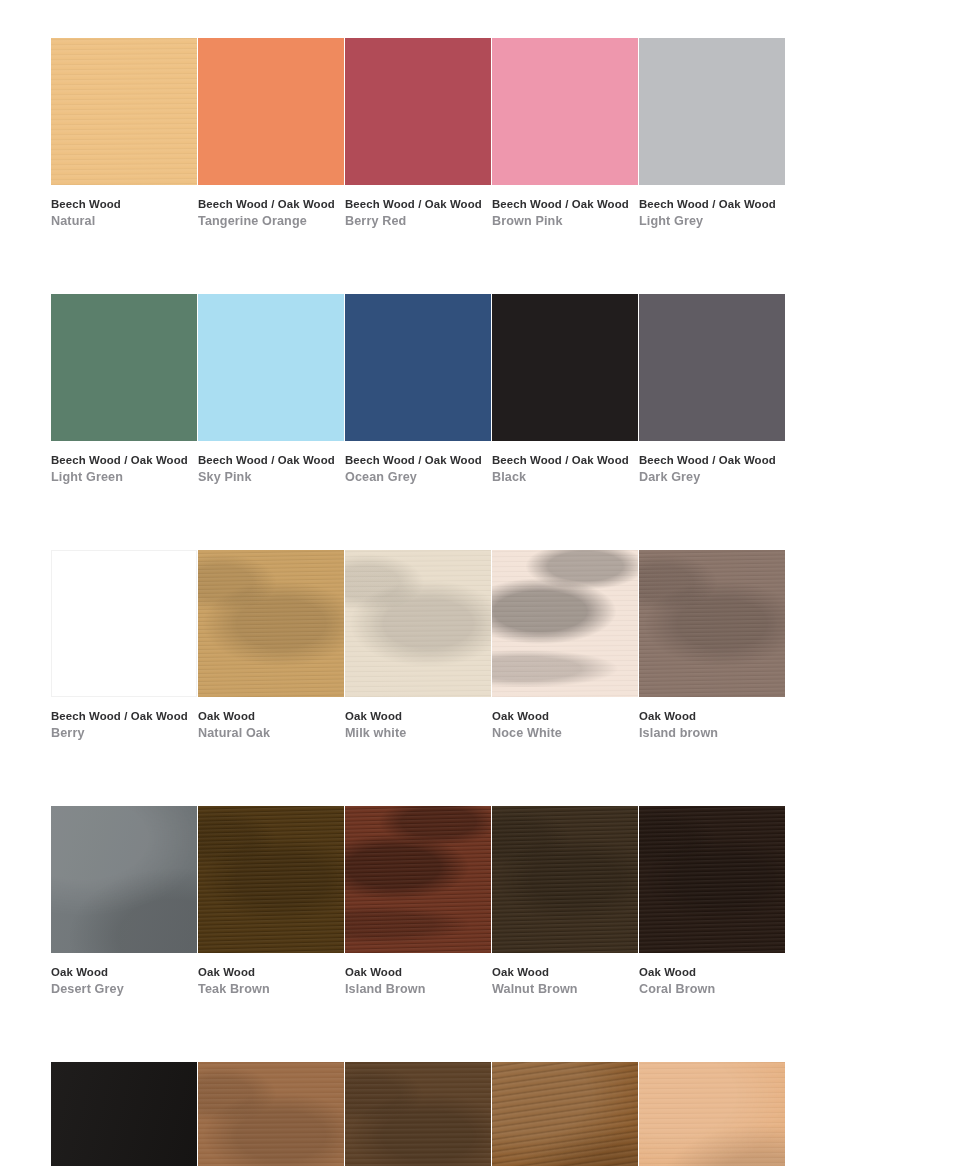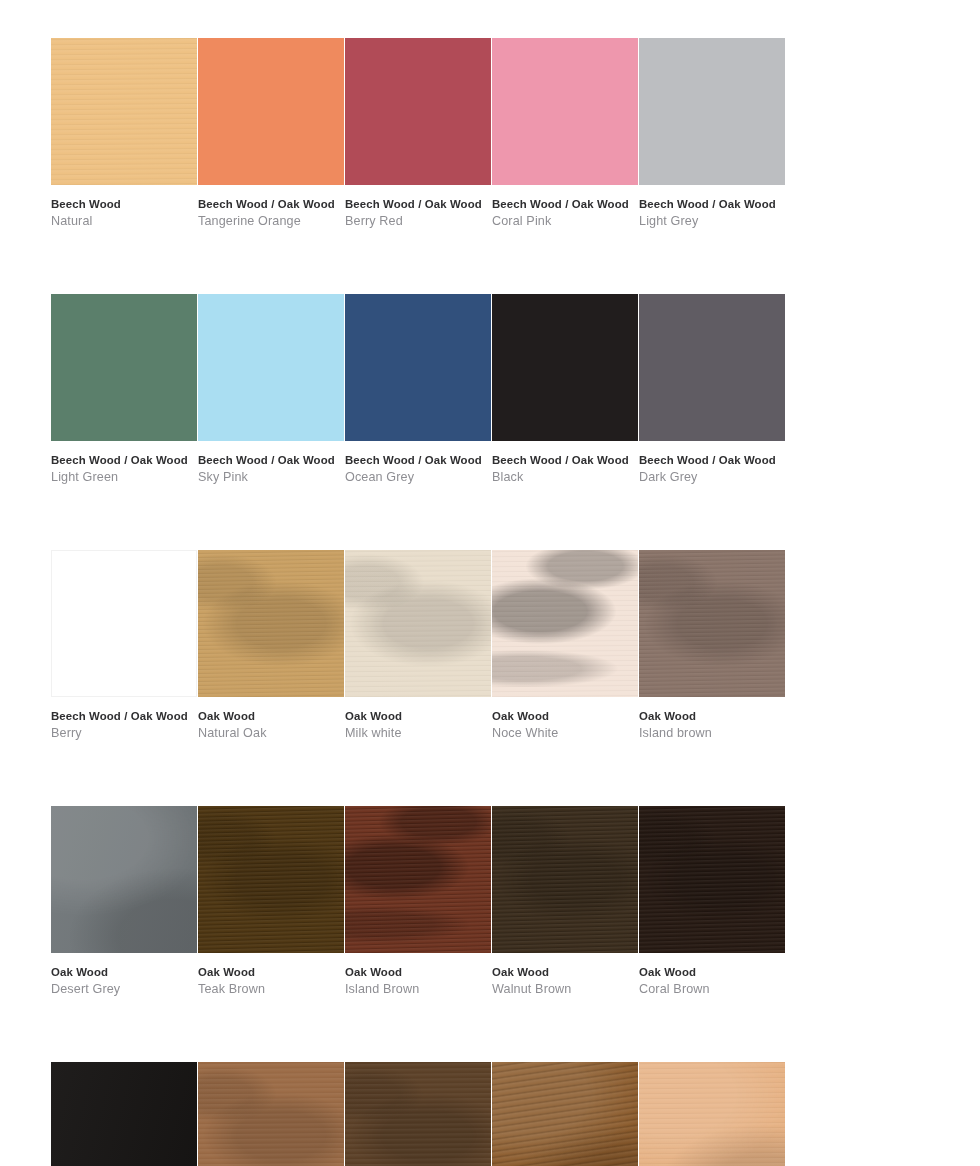--- a/index.html
+++ b/index.html
@@ -55,21 +55,21 @@
     font-size: 11.4px;
     font-weight: 700;
     color: #2f2f31;
     letter-spacing: 0.01em;
     white-space: nowrap;
   }
   .color-name {
     display: block;
     margin-top: 5px;
     font-size: 12.6px;
-    font-weight: 400;
+    font-weight: 700;
     color: #8e8e93;
     letter-spacing: 0.01em;
     white-space: nowrap;
   }
 
   
   .grain {
     position: absolute;
     inset: -20%;
     pointer-events: none;
@@ -153,21 +153,21 @@
           <div class="swatch-chip" style="background-color: rgb(177, 75, 87);"></div>
           <div class="swatch-labels">
             <span class="material-name">Beech Wood / Oak Wood</span>
             <span class="color-name">Berry Red</span>
           </div>
         </div>
         <div class="swatch-cell">
           <div class="swatch-chip" style="background-color: rgb(238, 151, 173);"></div>
           <div class="swatch-labels">
             <span class="material-name">Beech Wood / Oak Wood</span>
-            <span class="color-name">Coral Pink</span>
+            <span class="color-name">Brown Pink</span>
           </div>
         </div>
         <div class="swatch-cell">
           <div class="swatch-chip" style="background-color: rgb(188, 190, 193);"></div>
           <div class="swatch-labels">
             <span class="material-name">Beech Wood / Oak Wood</span>
             <span class="color-name">Light Grey</span>
           </div>
         </div>
       </div>

